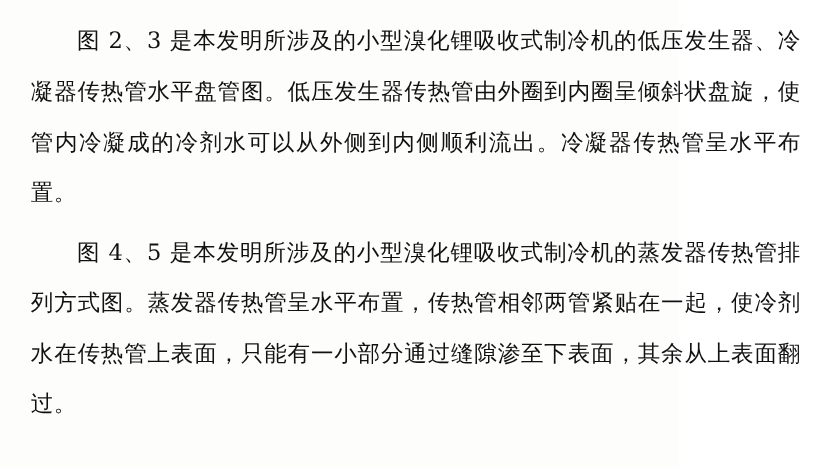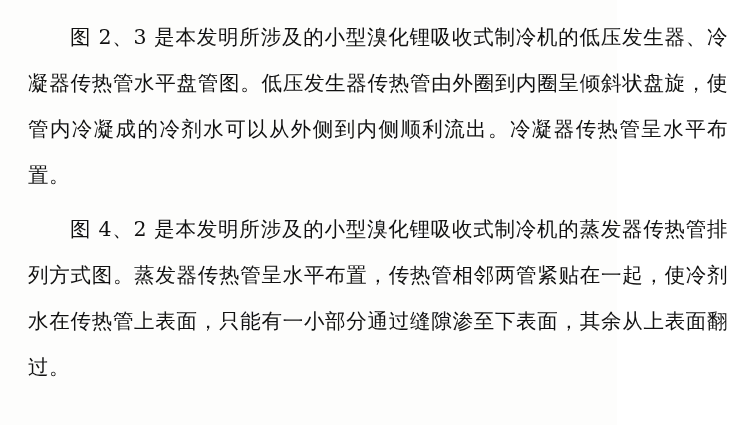--- a/index.html
+++ b/index.html
@@ -41,15 +41,15 @@
   .para + .para {
     margin-top: 8px;
   }
 </style>
 </head>
 <body>
 
 <div class="page">
   <div class="doc-body">
     <p class="para">图 2、3 是本发明所涉及的小型溴化锂吸收式制冷机的低压发生器、冷凝器传热管水平盘管图。低压发生器传热管由外圈到内圈呈倾斜状盘旋，使管内冷凝成的冷剂水可以从外侧到内侧顺利流出。冷凝器传热管呈水平布置。</p>
-    <p class="para">图 4、2 是本发明所涉及的小型溴化锂吸收式制冷机的蒸发器传热管排列方式图。蒸发器传热管呈水平布置，传热管相邻两管紧贴在一起，使冷剂水在传热管上表面，只能有一小部分通过缝隙渗至下表面，其余从上表面翻过。</p>
+    <p class="para">图 4、5 是本发明所涉及的小型溴化锂吸收式制冷机的蒸发器传热管排列方式图。蒸发器传热管呈水平布置，传热管相邻两管紧贴在一起，使冷剂水在传热管上表面，只能有一小部分通过缝隙渗至下表面，其余从上表面翻过。</p>
   </div>
 </div>
 
 </body></html>

